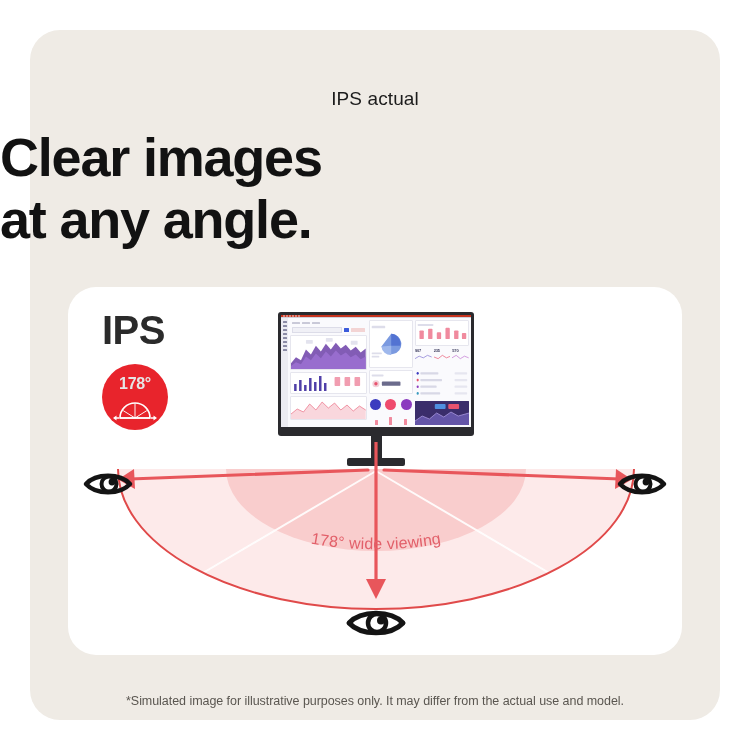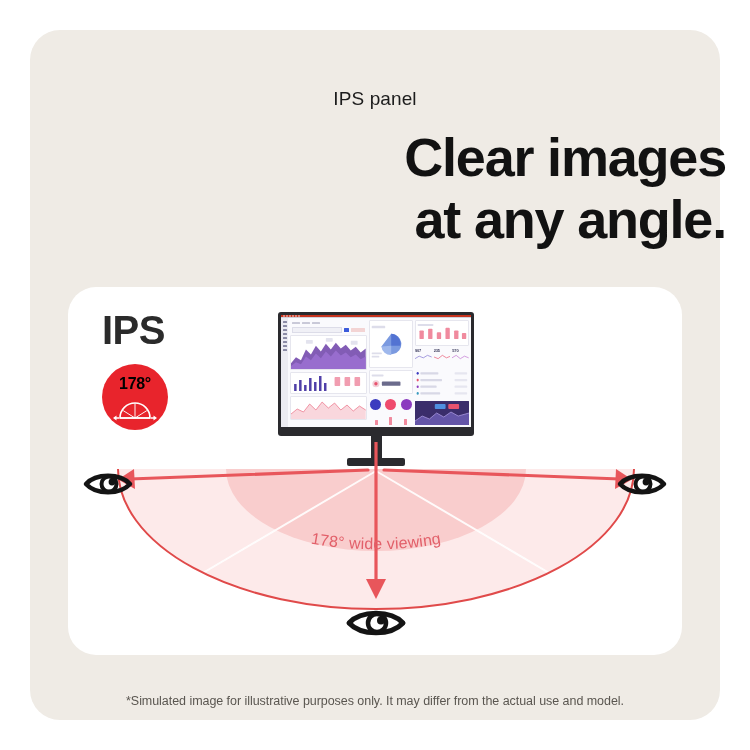--- a/index.html
+++ b/index.html
@@ -44,28 +44,28 @@
     font-size: 19px;
     letter-spacing: 0.1px;
     color: #1c1c1c;
     font-weight: 400;
   }
   .headline {
     position: absolute;
     left: 0;
     top: 126px;
     width: 726px;
-    text-align: right;
+    text-align: left;
     font-size: 54px;
     line-height: 62px;
     font-weight: 700;
     letter-spacing: -1.2px;
     color: #121212;
   }
-  .headline .l2 { display: block; margin-left: 18px; }
+  .headline .l2 { display: block; }
 
   
   .white-card {
     position: absolute;
     left: 68px;
     top: 287px;
     width: 614px;
     height: 368px;
     background: #ffffff;
     border-radius: 28px;
@@ -95,21 +95,21 @@
     border-radius: 50%;
     background: #e8242c;
     position: relative;
   }
   .ips-deg {
     position: absolute;
     top: 11px;
     left: 0;
     width: 66px;
     text-align: center;
-    color: #000000;
+    color: #e5e5e5;
     font-size: 16px;
     font-weight: 600;
     letter-spacing: -0.3px;
   }
   .ips-fan-icon {
     position: absolute;
     left: 8px;
     top: 33px;
     width: 50px;
     height: 26px;
@@ -251,21 +251,21 @@
     letter-spacing: -0.05px;
   }
 </style>
 </head>
 <body>
 
 <div id="stage">
 
   <div class="beige-panel"></div>
 
-  <div class="eyebrow">IPS panel</div>
+  <div class="eyebrow">IPS actual</div>
 
   <div class="headline">
     <span>Clear images</span>
     <span class="l2">at any angle.</span>
   </div>
 
   <div class="white-card">
 
     <div class="ips-badge">
       <div class="ips-word">IPS</div>

